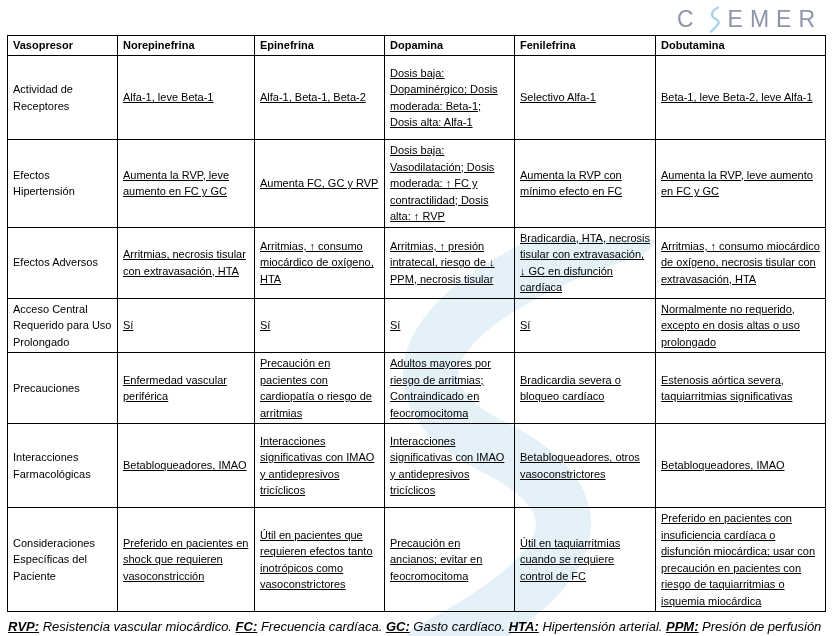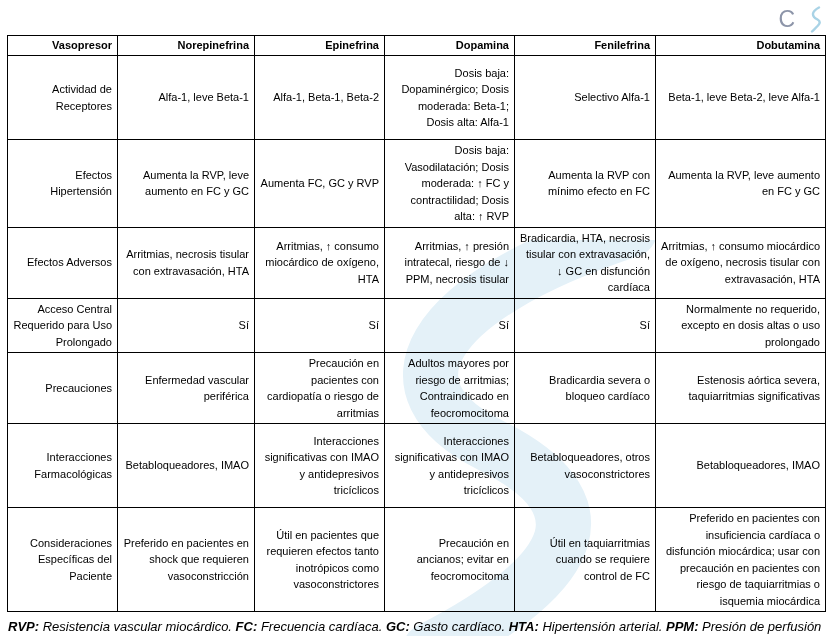--- a/index.html
+++ b/index.html
@@ -36,60 +36,61 @@
     position: relative;
     z-index: 1;
     border-collapse: collapse;
     table-layout: fixed;
     margin: 35px 0 0 7px;
     width: 818px;
     background: transparent;
   }
   th, td {
     border: 1px solid #000;
-    text-align: right;
+    text-align: left;
     vertical-align: middle;
     font-size: 11px;
     line-height: 1.5;
     padding: 2px 5px;
   }
   thead th { font-weight: bold; height: 20px; line-height: 1.2; }
   tbody th.rowhead { font-weight: normal; }
-  tbody td { font-weight: normal; }
+  tbody td { font-weight: normal; text-decoration: underline; }
   tbody tr:nth-child(1) { height: 84px; }
   tbody tr:nth-child(2) { height: 84px; }
   tbody tr:nth-child(3) { height: 69px; }
   tbody tr:nth-child(4) { height: 52px; }
   tbody tr:nth-child(5) { height: 65px; }
   tbody tr:nth-child(6) { height: 84px; }
   tbody tr:nth-child(7) { height: 100px; }
   
   .footnote {
     position: relative;
     z-index: 1;
     margin: 5px 6px 0 8px;
     font-size: 13px;
     font-style: italic;
     line-height: 1.5;
     width: 818px;
   }
-  .footnote b { font-weight: bold; }
+  .footnote b { font-weight: bold; text-decoration: underline; }
 </style>
 </head>
 <body>
 
 <svg class="watermark" width="420" height="400" viewBox="0 0 420 400">
   <path d="M300,-10 C90,60 50,150 160,205 C275,262 255,330 100,410" fill="none" stroke-width="55" stroke-linecap="round" stroke="#e4f1f8"></path>
 </svg>
 
 <div class="logo">
   <span class="letters" style="color:#8d95a9;">C</span>
   <svg width="13" height="27" viewBox="0 0 13 27">
     <path d="M10,1.5 C2.5,5.5 2,10 8.5,13.5 C14,16.5 8,20.5 3,25.5" fill="none" stroke-width="2.4" stroke-linecap="round" stroke="#a9d3e6"></path>
   </svg>
+  <span class="letters" style="color:#8d95a9;">EMER</span>
 </div>
 
 <table>
   <colgroup>
     <col style="width:110px">
     <col style="width:137px">
     <col style="width:130px">
     <col style="width:130px">
     <col style="width:141px">
     <col style="width:170px">

